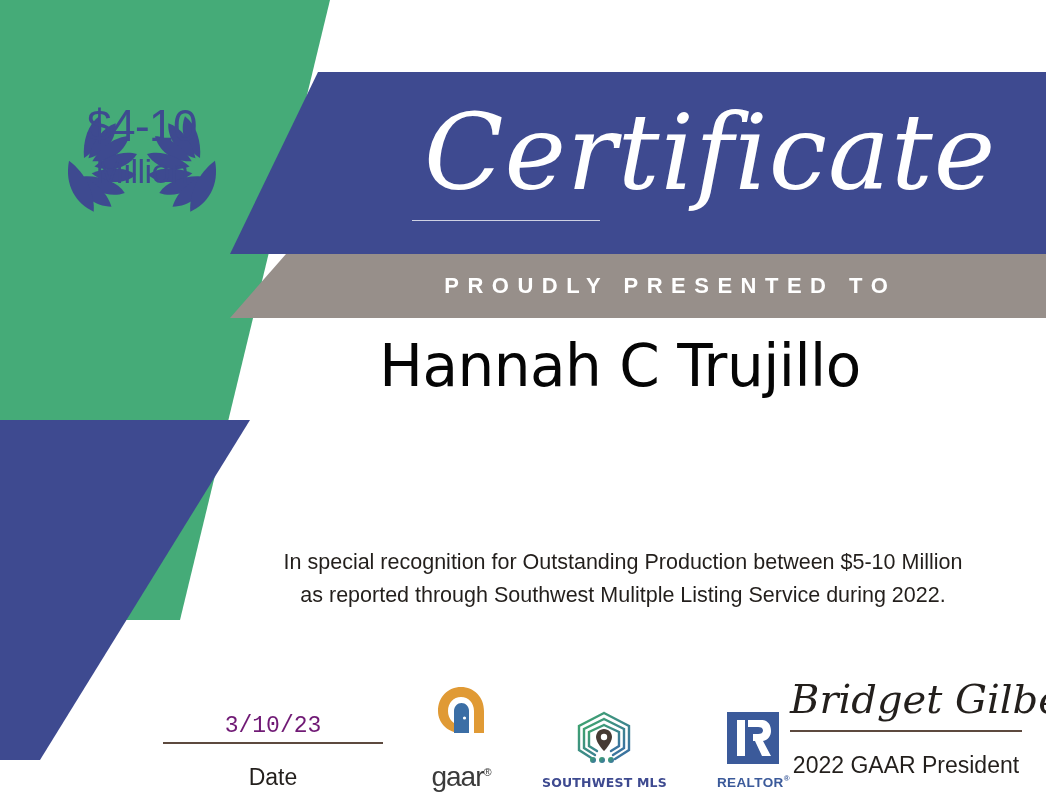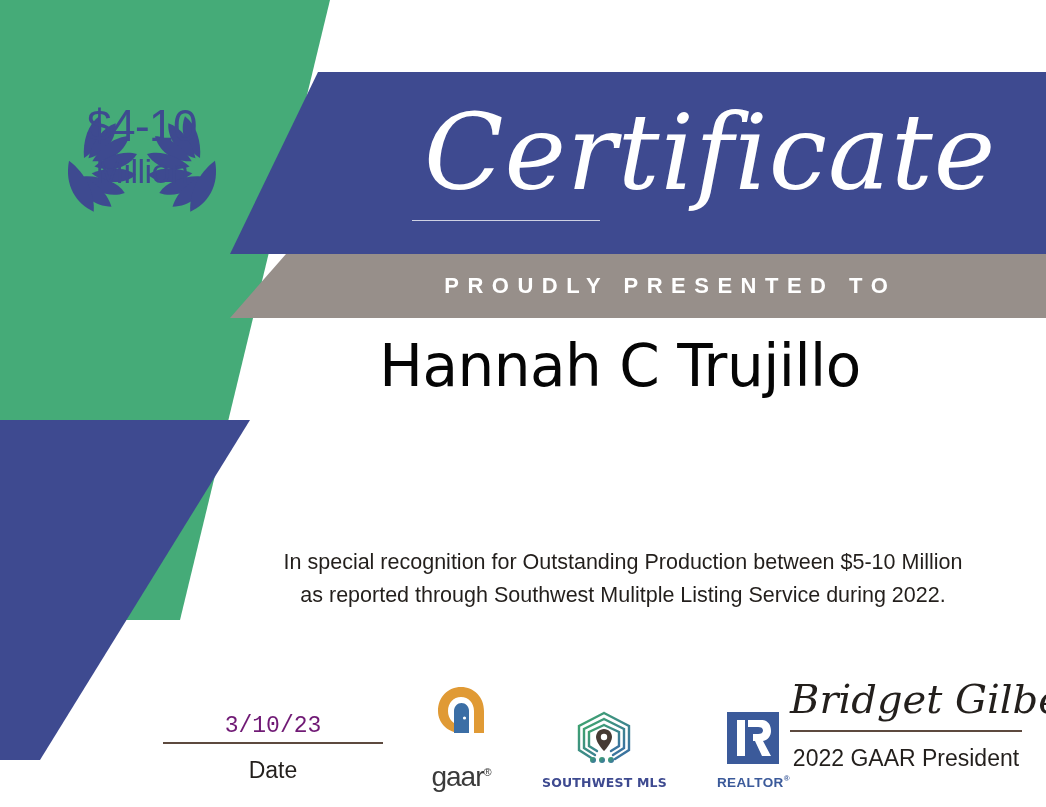--- a/index.html
+++ b/index.html
@@ -216,21 +216,21 @@
   .rule {
     height: 2px;
     background: #5d4a3f;
     margin-top: 2px;
   }
   .caption {
     color: #231f1c;
     font-family: "Liberation Sans", sans-serif;
     font-size: 23px;
     line-height: 34px;
-    padding-top: 9px;
+    padding-top: 16px;
   }
 
   
   .logos {
     position: absolute;
     left: 430px;
     top: 700px;
     width: 360px;
     height: 90px;
     display: flex;

